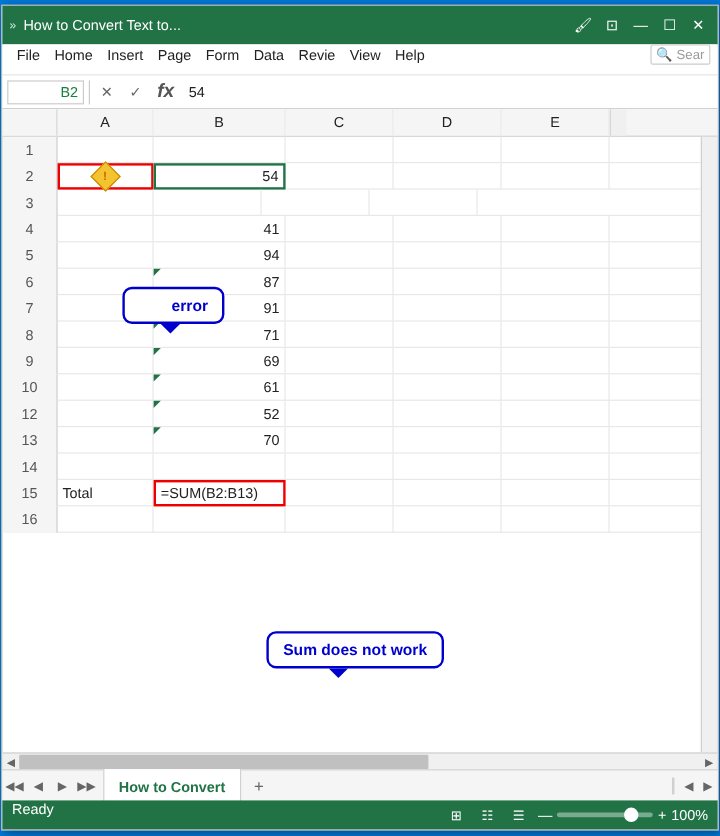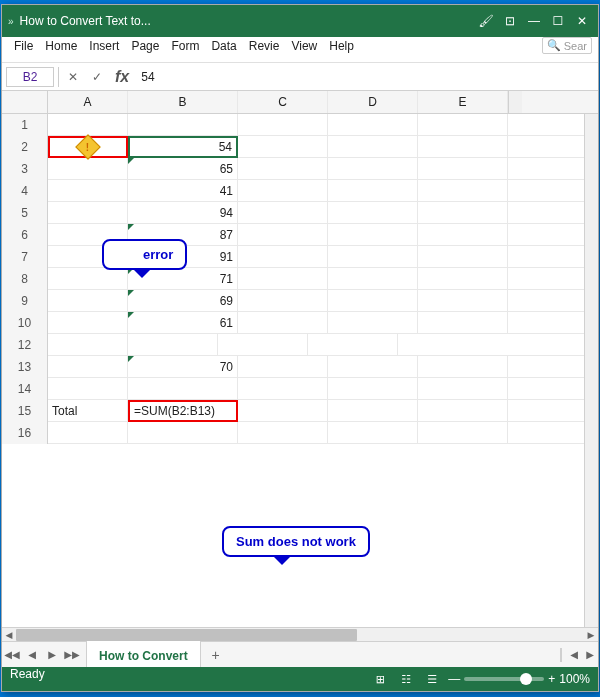--- a/index.html
+++ b/index.html
@@ -97,26 +97,26 @@
       display: flex;
       align-items: center;
       height: 28px;
       padding: 0 4px;
       border-bottom: 1px solid #d0d0d0;
       background: #fff;
       flex-shrink: 0;
       gap: 4px;
     }
     .cell-ref {
-      width: 48px;
+      width: 64px;
       border: 1px solid #ccc;
       padding: 2px 4px;
       font-size: 12px;
-      color: #4c1d95;
-      text-align: center;
+      color: #15803d;
+      text-align: right;
     }
     .formula-separator {
       width: 1px;
       height: 20px;
       background: #ccc;
     }
     .formula-btn {
       width: 20px;
       height: 20px;
       display: flex;
@@ -568,24 +568,20 @@
             <span>54</span>
           </div>
           <div class="cell col-c"></div>
           <div class="cell col-d"></div>
           <div class="cell col-e"></div>
         </div>
 
         <div class="grid-row">
           <div class="row-header">3</div>
           <div class="cell col-a"></div>
-          <div class="cell col-b num">
-            <span class="cell-indicator"></span>
-            <span>65</span>
-          </div>
           <div class="cell col-c"></div>
           <div class="cell col-d"></div>
           <div class="cell col-e"></div>
         </div>
 
         <div class="grid-row">
           <div class="row-header">4</div>
           <div class="cell col-a"></div>
           <div class="cell col-b num">
             <span>41</span>
@@ -663,20 +659,24 @@
           </div>
           <div class="cell col-c"></div>
           <div class="cell col-d"></div>
           <div class="cell col-e"></div>
         </div>
 
 
         <div class="grid-row">
           <div class="row-header">12</div>
           <div class="cell col-a"></div>
+          <div class="cell col-b num">
+            <span class="cell-indicator"></span>
+            <span>52</span>
+          </div>
           <div class="cell col-c"></div>
           <div class="cell col-d"></div>
           <div class="cell col-e"></div>
         </div>
 
         <div class="grid-row">
           <div class="row-header">13</div>
           <div class="cell col-a"></div>
           <div class="cell col-b num">
             <span class="cell-indicator"></span>

